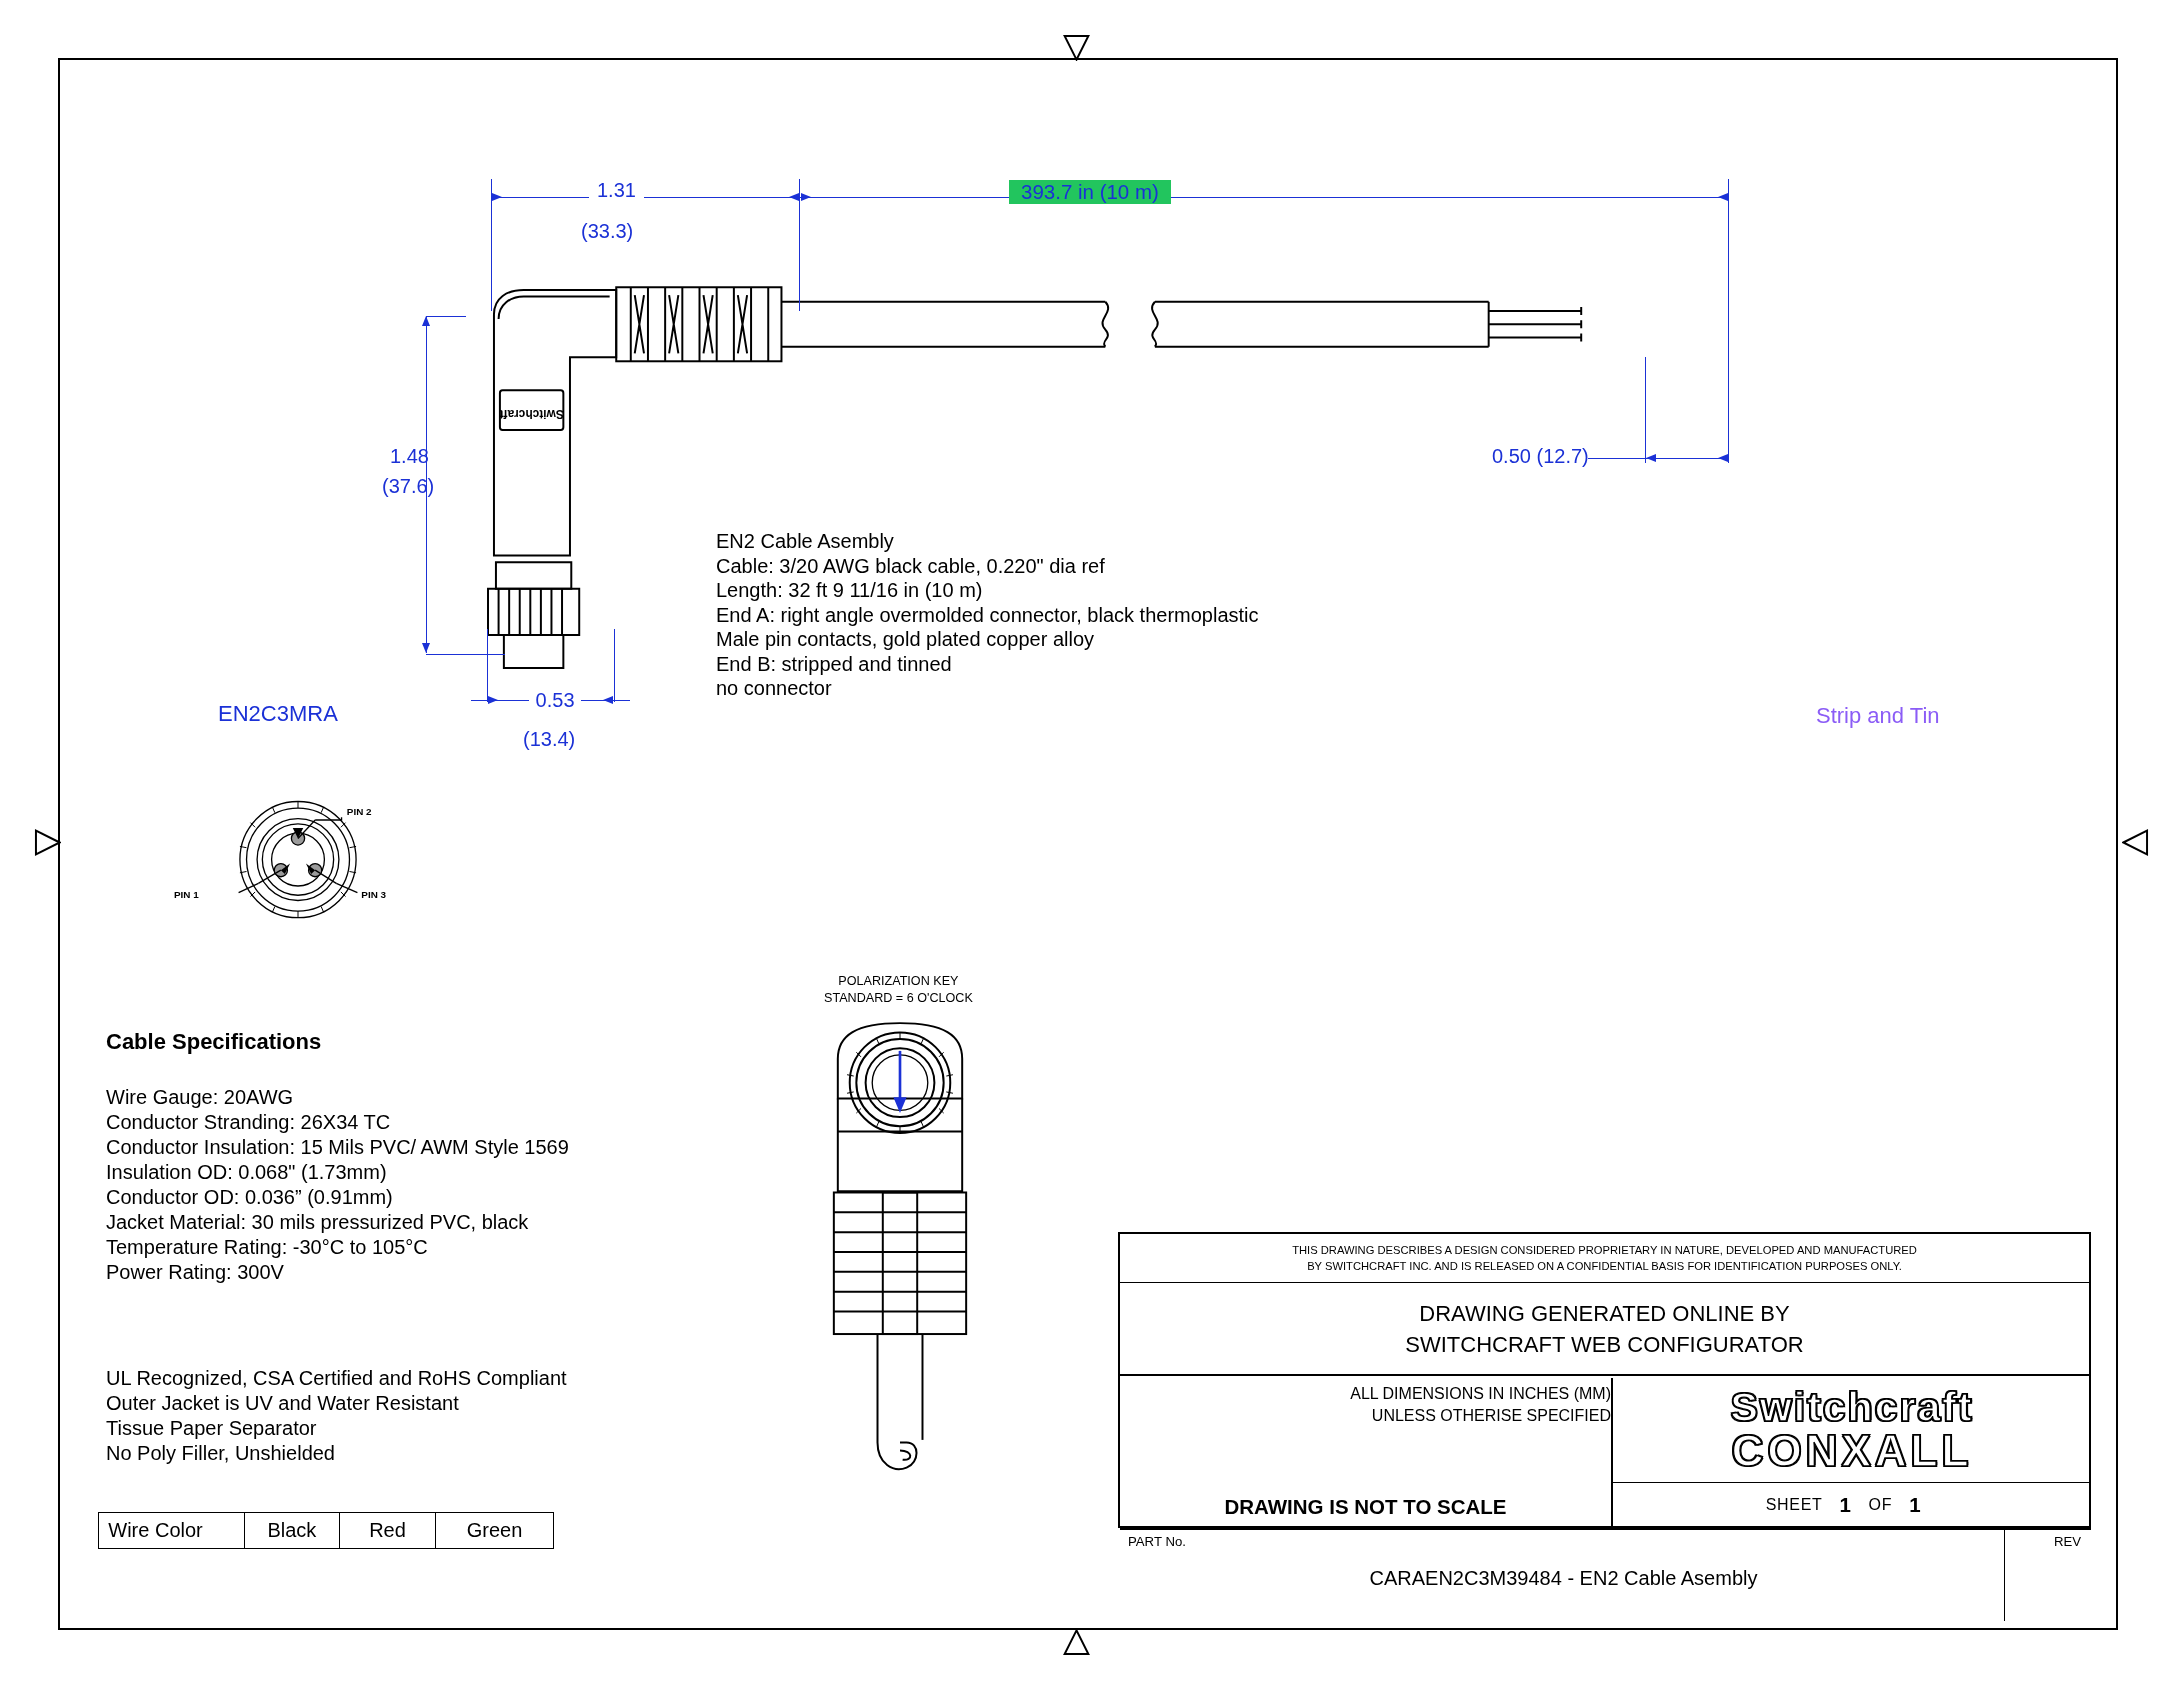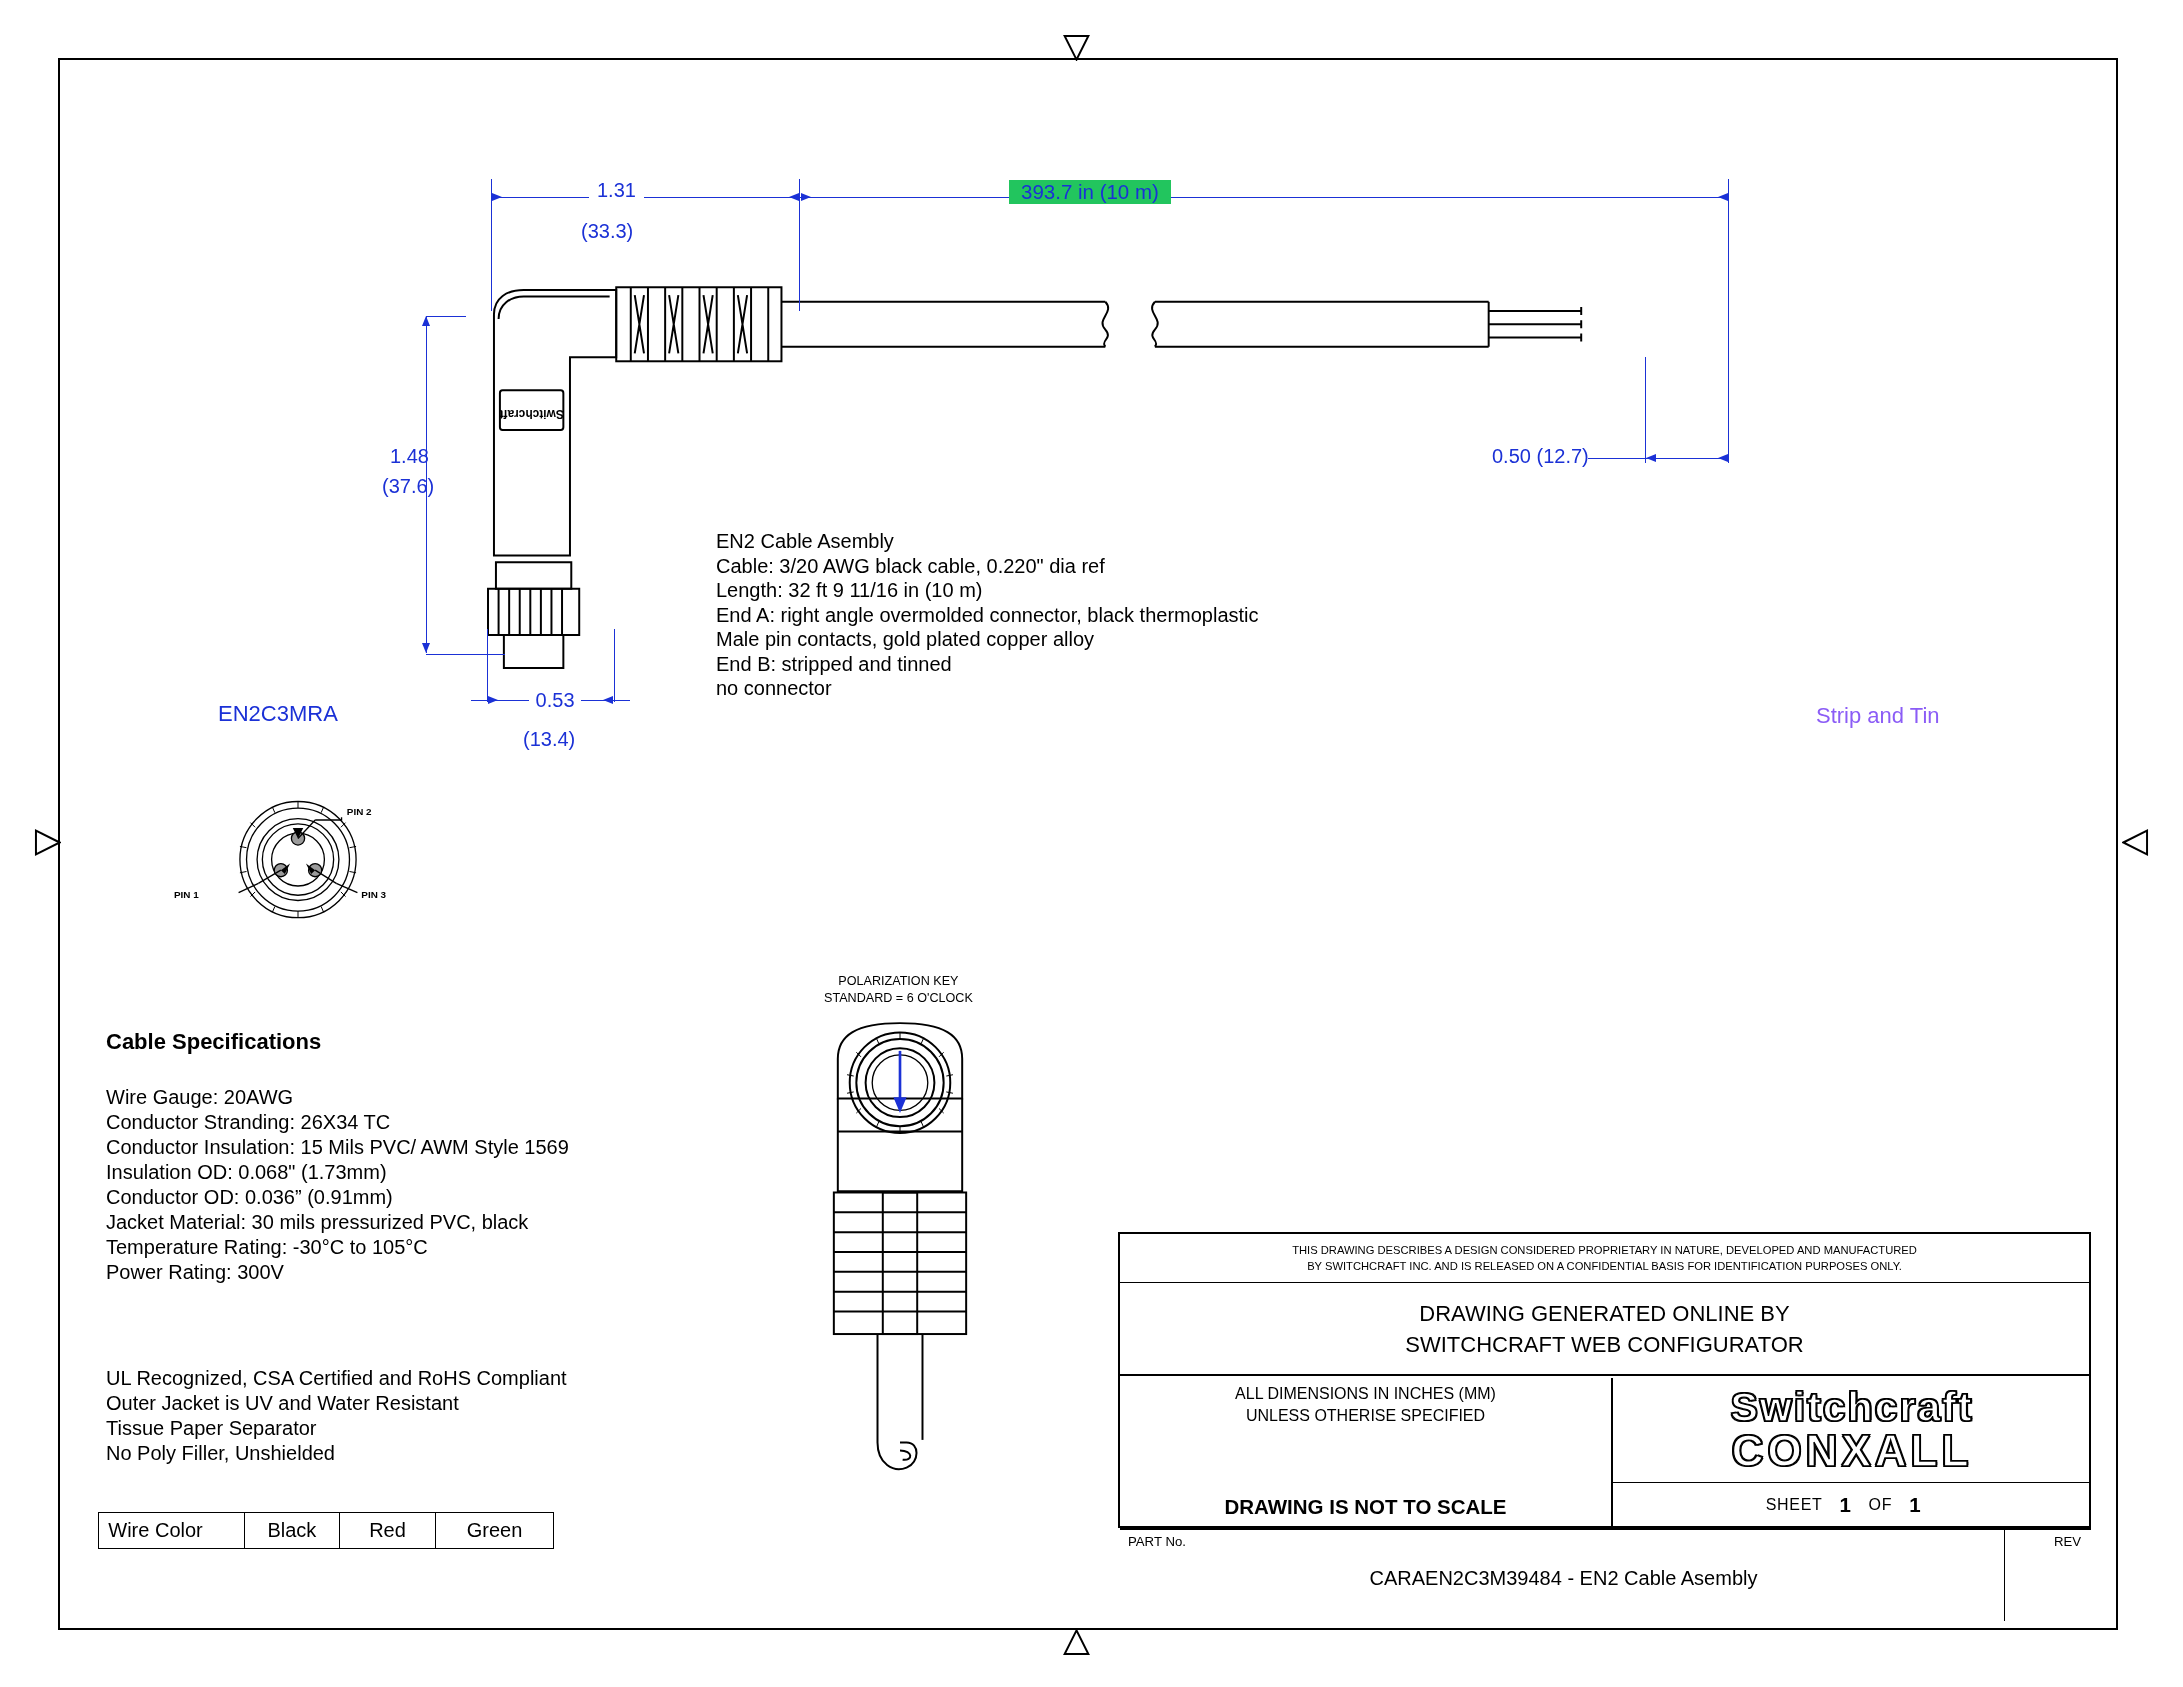--- a/index.html
+++ b/index.html
@@ -92,21 +92,21 @@
     border-bottom:2px solid #000; box-sizing:border-box;
     display:flex; flex-direction:column; justify-content:center; align-items:center;
     font-size:22px; line-height:31px; text-align:center;
   }
   #tb-left {
     position:absolute; left:0; top:144px; width:493px; height:152px;
     border-right:2px solid #000; border-bottom:2px solid #000; box-sizing:border-box;
   }
   #tb-dims {
     position:absolute; left:0; top:5.3px; width:100%;
-    text-align:center; font-size:16px; line-height:22px;
+    text-align:right; font-size:16px; line-height:22px;
   }
   #tb-notscale {
     position:absolute; left:0; bottom:9.3px; width:100%;
     text-align:center; font-size:20.5px; font-weight:bold;
   }
   #tb-right {
     position:absolute; left:493px; top:144px; width:478px; height:105px;
     border-bottom:1.3px solid #000; box-sizing:border-box;
     display:flex; align-items:center; justify-content:center;
   }

